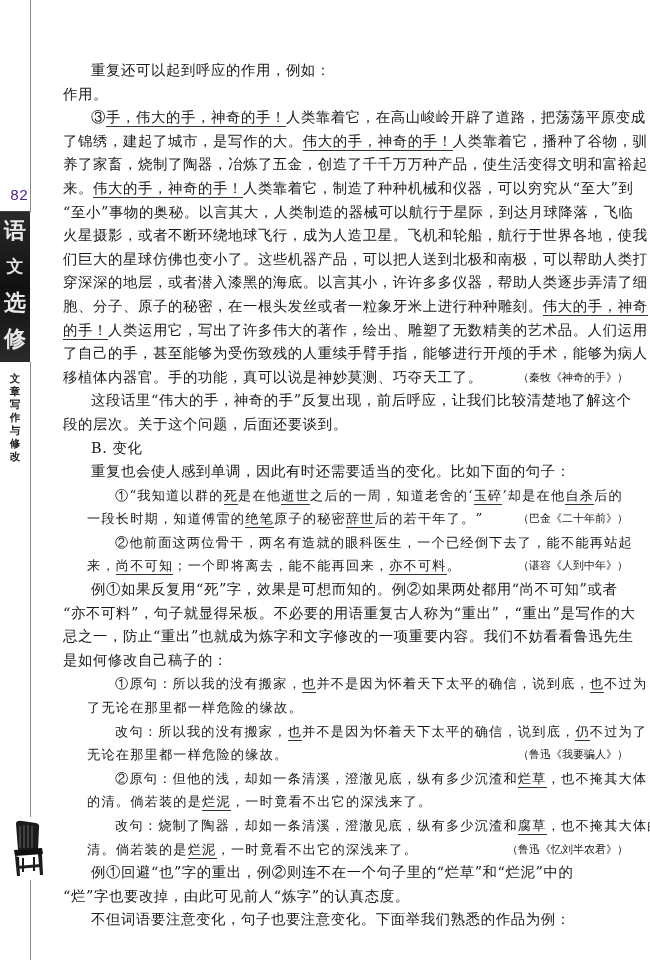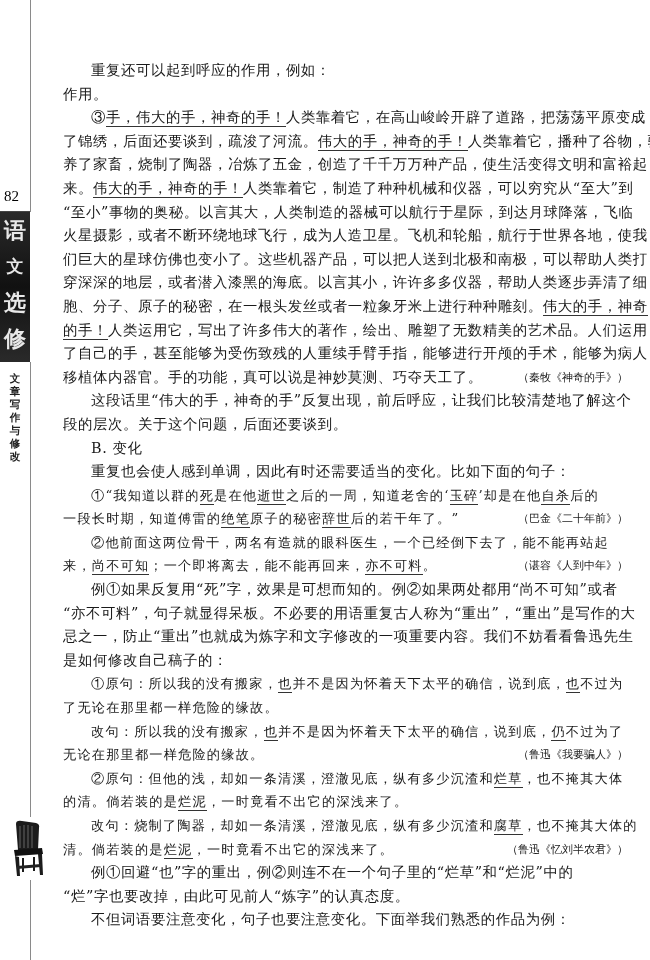--- a/index.html
+++ b/index.html
@@ -1,34 +1,34 @@
 <!DOCTYPE html>
 <html><head>
 <meta charset="utf-8">
 <style>
   html,body{margin:0;padding:0;background:#fff;}
   body{width:650px;height:960px;position:relative;overflow:hidden;
        font-family:"DejaVu Serif","Liberation Serif",serif;color:#1a1a1a;}
   .vline{position:absolute;left:30px;width:1px;background:#8a8a8a;}
-  .page-num{position:absolute;left:4px;top:188px;width:24px;text-align:left;
-            font-family:Liberation Serif, serif;font-size:15px;color:#000000;}
+  .page-num{position:absolute;left:4px;top:188px;width:24px;text-align:right;
+            font-family:Liberation Mono, monospace;font-size:15px;color:#4c1d95;}
   .divider{position:absolute;left:0;top:211px;width:30px;height:1px;background:#444;}
   .title-block{position:absolute;left:0;top:212px;width:30px;height:150px;
                background:linear-gradient(180deg,#2a2a2a,#111 50%,#2a2a2a);}
   .title-char{display:block;color:#e8e8e8;text-align:center;font-size:22px;
               font-weight:bold;line-height:36px;height:36px;}
   .title-char.small{font-size:17px;}
   .subtitle{position:absolute;left:3px;top:372px;width:24px;text-align:center;}
   .subtitle span{display:block;font-size:10.5px;line-height:13px;color:#222;font-weight:bold;}
   .chair{position:absolute;left:10px;top:820px;width:36px;height:58px;}
   .content{position:absolute;left:63px;top:59px;width:565px;}
   .ln{height:23.6px;line-height:23.6px;font-size:14.4px;white-space:nowrap;
       letter-spacing:0.6px;position:relative;}
   .ln.ind{padding-left:28px;}
-  .ln.sm2{font-size:13.2px;letter-spacing:1.2px;}
+  .ln.sm2{font-size:13.2px;letter-spacing:1.2px;margin-left:24px;}
   .src{position:absolute;right:0;top:0;font-size:11px;letter-spacing:0;}
   u{text-decoration:none;border-bottom:1px solid #333;padding-bottom:1px;}
 </style>
 </head>
 <body>
 
 <div class="vline" style="top:0;height:212px;"></div>
 <div class="vline" style="top:362px;height:455px;"></div>
 <div class="vline" style="top:880px;height:80px;"></div>
 
@@ -57,21 +57,21 @@
   <path d="M10 6 L10 28 M14 5 L14 28 M18 5 L18 28 M22 6 L22 28" stroke="#666" stroke-width="1"></path>
   <path d="M4 30 L32 28 L33 34 L5 36 Z" fill="#111"></path>
   <path d="M5 36 L7 56 L10 56 L9 37 Z M28 34 L30 55 L33 55 L32 34 Z M12 38 L12 52 L14 52 L14 38 Z M23 37 L23 51 L25 51 L25 37 Z" fill="#1b1b1b"></path>
   <path d="M7 46 L31 44 L31 47 L7 49 Z" fill="#222"></path>
 </svg>
 
 <div class="content" id="content">
     <div class="ln ind"><span>重复还可以起到呼应的作用，例如：</span></div>
     <div class="ln"><span>作用。</span></div>
     <div class="ln ind"><span>③</span><u>手，伟大的手，神奇的手！</u><span>人类靠着它，在高山峻岭开辟了道路，把荡荡平原变成</span></div>
-    <div class="ln"><span>了锦绣，后面还要谈到，疏浚了河流。</span><u>伟大的手，神奇的手！</u><span>人类靠着它，播种了谷物，驯</span></div>
+    <div class="ln"><span>了锦绣，建起了城市，是写作的大。</span><u>伟大的手，神奇的手！</u><span>人类靠着它，播种了谷物，驯</span></div>
     <div class="ln"><span>养了家畜，烧制了陶器，冶炼了五金，创造了千千万万种产品，使生活变得文明和富裕起</span></div>
     <div class="ln"><span>来。</span><u>伟大的手，神奇的手！</u><span>人类靠着它，制造了种种机械和仪器，可以穷究从“至大”到</span></div>
     <div class="ln"><span>“至小”事物的奥秘。以言其大，人类制造的器械可以航行于星际，到达月球降落，飞临</span></div>
     <div class="ln"><span>火星摄影，或者不断环绕地球飞行，成为人造卫星。飞机和轮船，航行于世界各地，使我</span></div>
     <div class="ln"><span>们巨大的星球仿佛也变小了。这些机器产品，可以把人送到北极和南极，可以帮助人类打</span></div>
     <div class="ln"><span>穿深深的地层，或者潜入漆黑的海底。以言其小，许许多多仪器，帮助人类逐步弄清了细</span></div>
     <div class="ln"><span>胞、分子、原子的秘密，在一根头发丝或者一粒象牙米上进行种种雕刻。</span><u>伟大的手，神奇</u></div>
     <div class="ln"><u>的手！</u><span>人类运用它，写出了许多伟大的著作，绘出、雕塑了无数精美的艺术品。人们运用</span></div>
     <div class="ln"><span>了自己的手，甚至能够为受伤致残的人重续手臂手指，能够进行开颅的手术，能够为病人</span></div>
     <div class="ln"><span>移植体内器官。手的功能，真可以说是神妙莫测、巧夺天工了。</span><span class="src">（秦牧《神奇的手》）</span></div>

